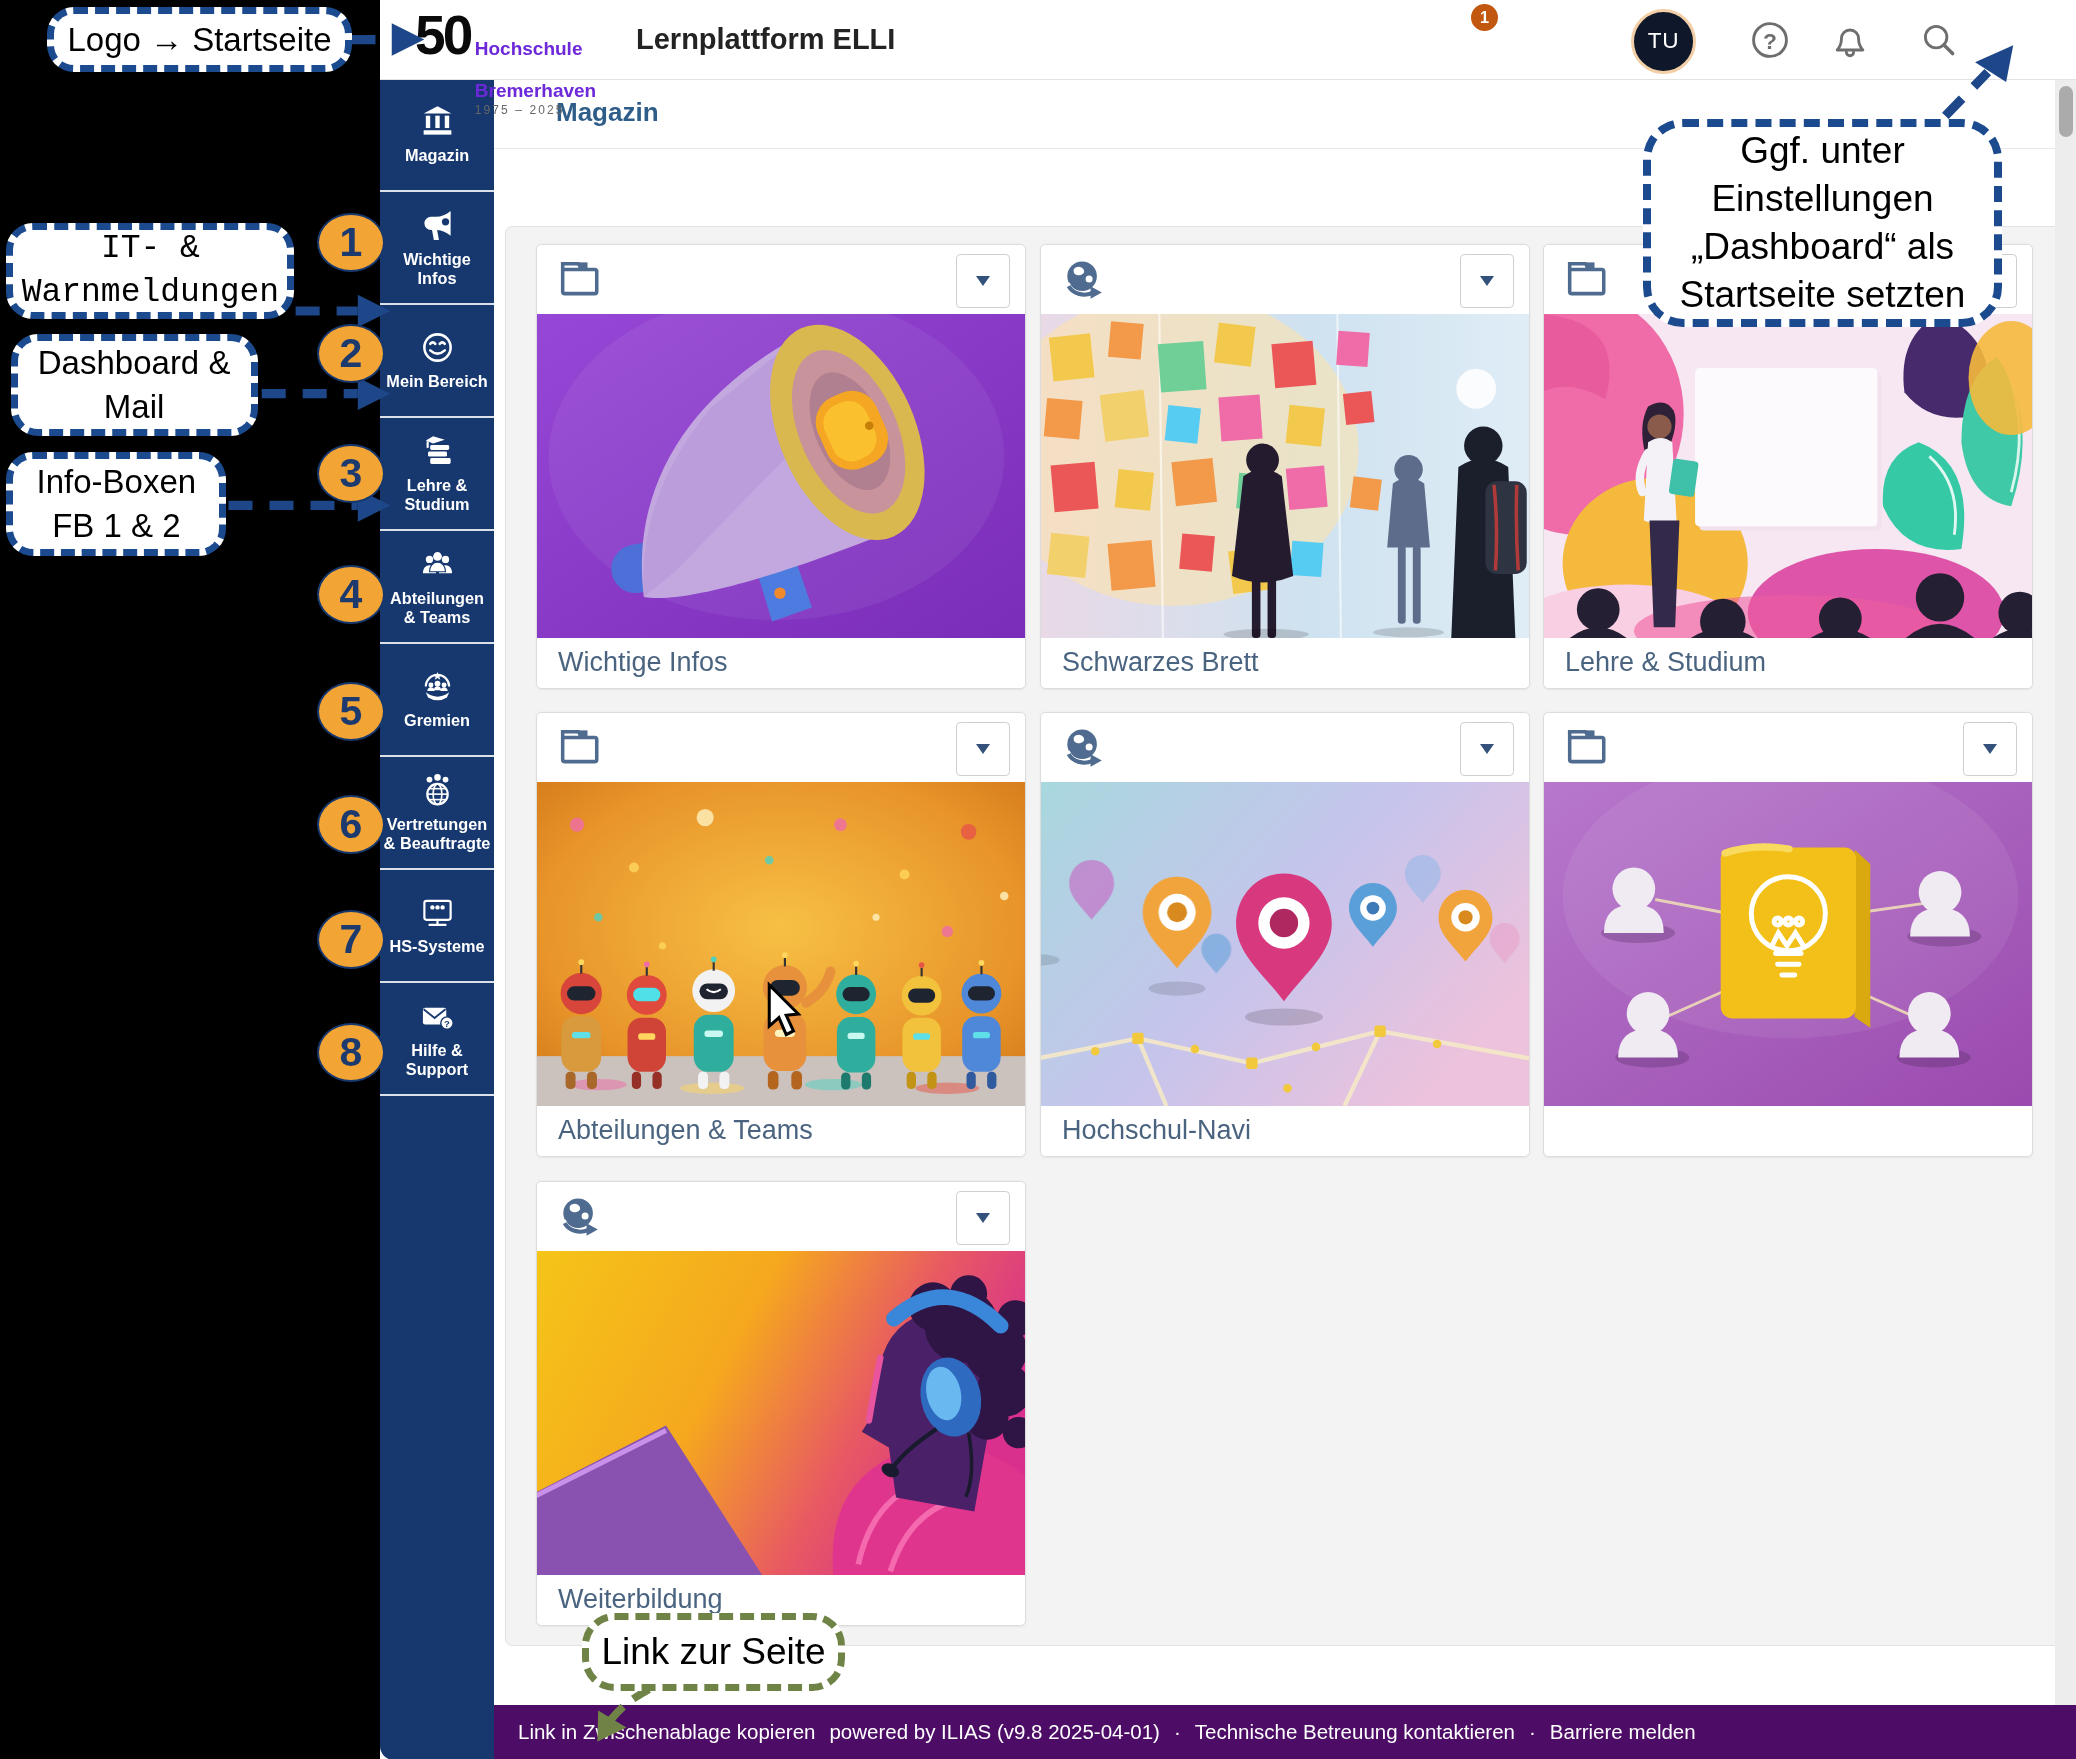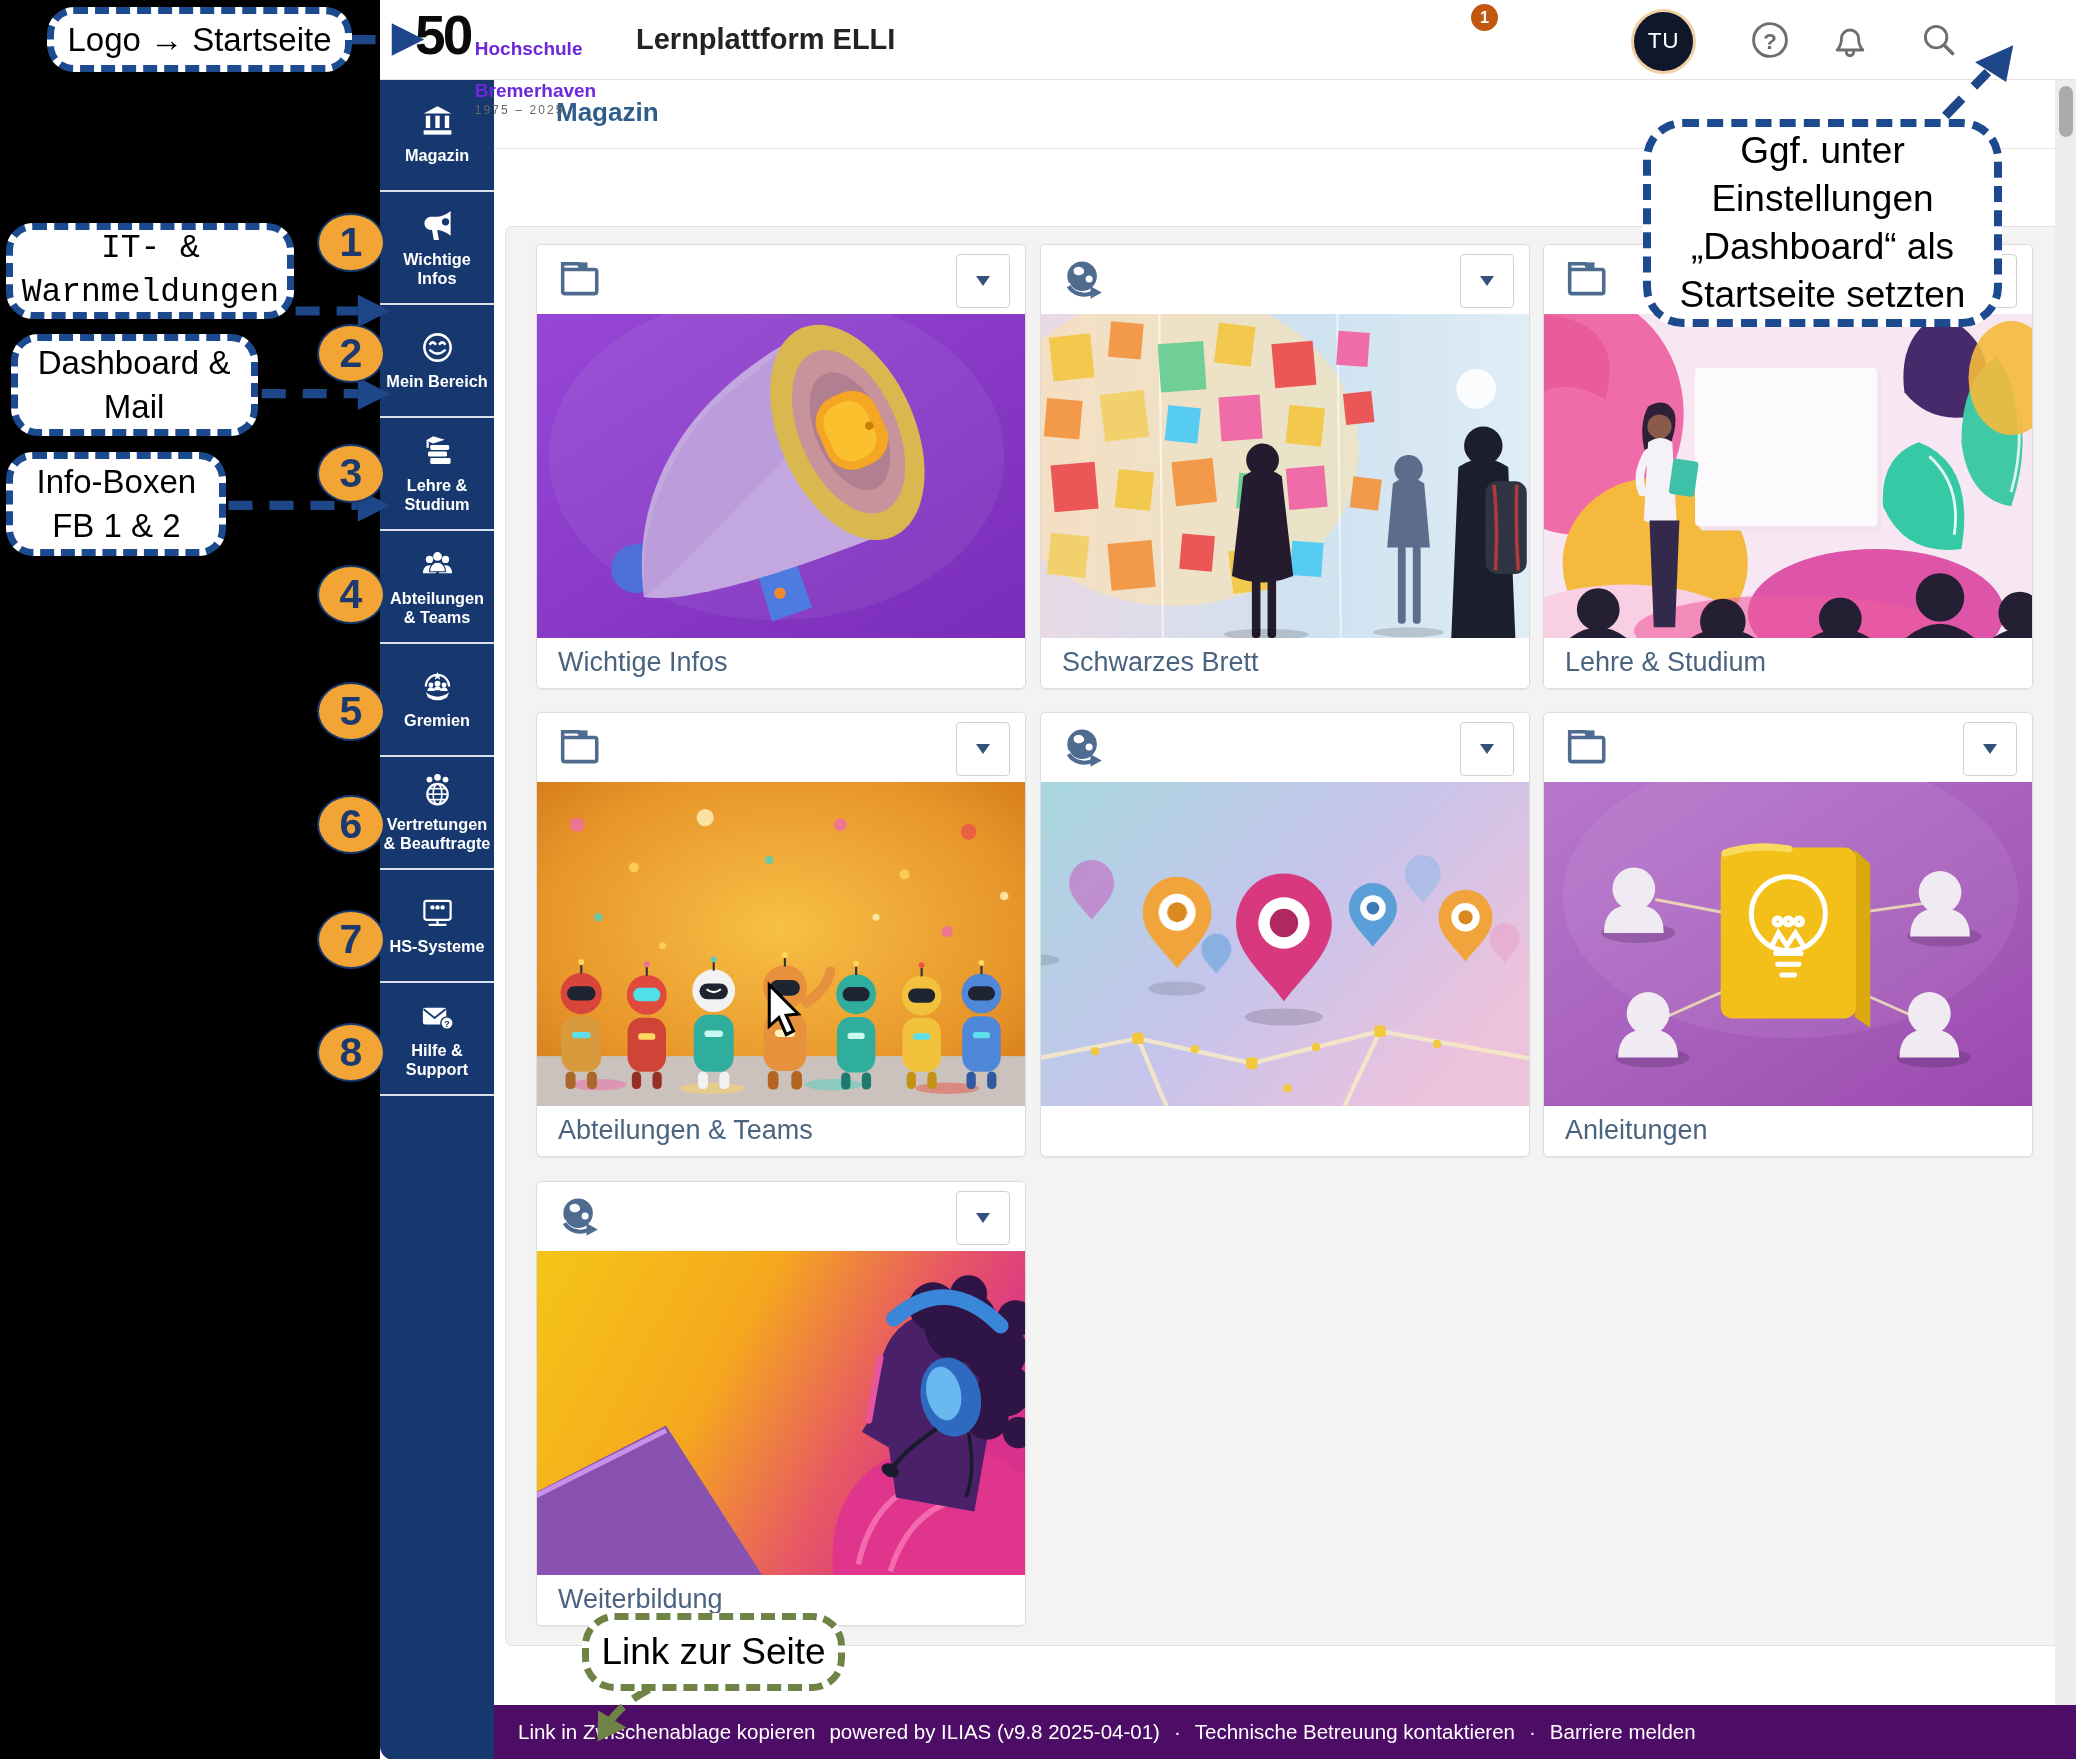--- a/index.html
+++ b/index.html
@@ -562,20 +562,21 @@
         <circle cx="470" cy="177" r="9" fill="#3F7AB8"></circle>
       <use href="#pin" transform="translate(600,200) scale(0.9)" fill="#F2A43C"></use>
       <circle cx="600" cy="190" r="20" fill="#fff"></circle>
         <circle cx="600" cy="190" r="10" fill="#D88A1E"></circle>
       <ellipse cx="345" cy="330" rx="55" ry="12" fill="#000" opacity=".15"></ellipse>
       <use href="#pin" transform="translate(345,215) scale(1.6)" fill="#D8397E"></use>
       <circle cx="345" cy="198" r="36" fill="#fff"></circle>
         <circle cx="345" cy="198" r="20" fill="#B02860"></circle>
     </svg>
   </div>
+  <div class="card-title">Hochschul-Navi</div>
 </div>
 
 <div class="abs card" style="left:1543px;top:712px;">
   <div class="card-head">
     <svg class="type-icon" width="44" height="40" viewBox="0 0 62 56">
         <path d="M8 18V8h22l7 8" fill="none" stroke="#4F6B8F" stroke-width="5"></path>
         <rect x="8" y="16" width="48" height="34" rx="3" fill="none" stroke="#4F6B8F" stroke-width="5"></rect>
         <rect x="30" y="6" width="13" height="10" fill="#4F6B8F"></rect>
       </svg>
     <div class="dd">
@@ -626,21 +627,20 @@
       <g stroke="#fff" stroke-width="7" fill="none" stroke-linecap="round">
         <circle cx="347" cy="185" r="52"></circle>
         <path d="M325 228 l8 -16 l12 18 l12 -18 l10 16"></path>
         <path d="M329 241 h36 M332 256 h30 M338 271 h18"></path>
         <circle cx="332" cy="196" r="5"></circle>
           <circle cx="347" cy="196" r="5"></circle>
           <circle cx="362" cy="196" r="5"></circle>
       </g>
     </svg>
   </div>
-  <div class="card-title">Anleitungen</div>
 </div>
 
 <div class="abs card" style="left:536px;top:1181px;">
   <div class="card-head">
     <svg class="type-icon" width="45" height="45" viewBox="0 0 64 64">
         <circle cx="30" cy="26" r="21" fill="#4F6B8F"></circle>
         <path d="M20 14 q8 -4 12 2 q3 6 -4 8 q-8 2 -10 -4 q-1 -4 2 -6z" fill="#fff"></path>
         <circle cx="40" cy="30" r="5" fill="#fff"></circle>
         <path d="M9 36 A26 24 0 0 0 48 48" fill="none" stroke="#fff" stroke-width="7"></path>
         <path d="M11 40 A24 20 0 0 0 44 50" fill="none" stroke="#4F6B8F" stroke-width="6"></path>

